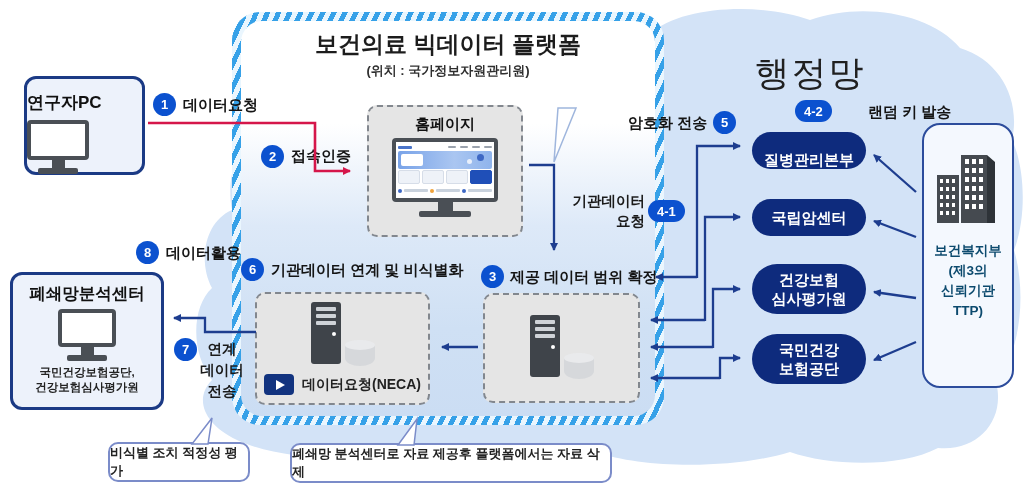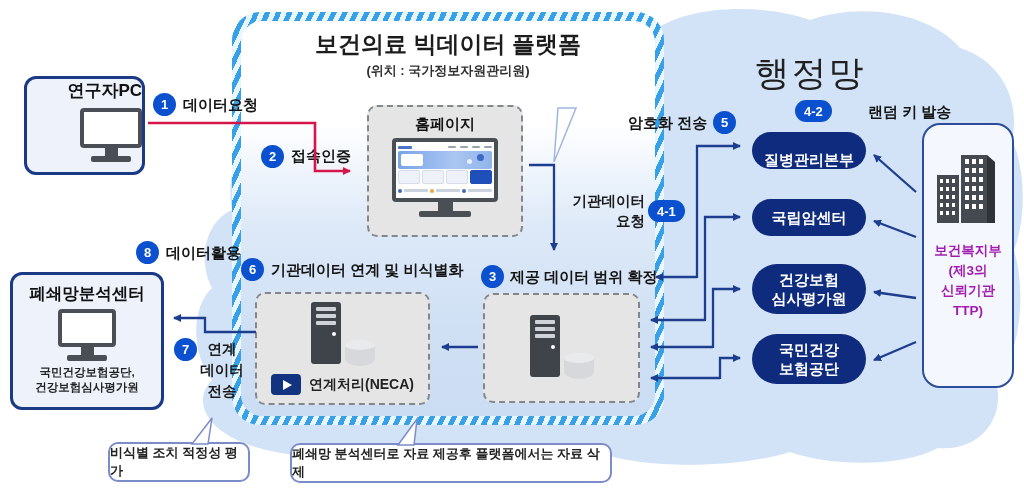--- a/index.html
+++ b/index.html
@@ -16,21 +16,21 @@
     background:repeating-linear-gradient(115deg,#36a1e8 0 5px,#eaf6fe 5px 10px);}
   .platform-inner{position:absolute;inset:9px;border-radius:21px;
     background:linear-gradient(180deg,#ffffff 0%,#ffffff 26%,#dde9f8 52%,#cfe0f4 78%,#cbddf3 100%);}
   .p-title{left:262px;top:29px;width:372px;text-align:center;font-size:23px;font-weight:bold;color:#1c1c1c;z-index:2;}
   .p-sub{left:262px;top:62px;width:372px;text-align:center;font-size:13px;font-weight:600;color:#2e2e2e;z-index:2;}
 
   .admin-title{left:735px;top:50px;width:150px;text-align:center;font-size:35px;font-weight:normal;color:#202020;z-index:2;letter-spacing:2px;}
 
   
   .navy-box{border:3px solid #1b3a85;border-radius:12px;background:#edf2fb;z-index:3;}
-  .researcher{left:24px;top:76px;width:121px;height:99px;display:flex;flex-direction:column;align-items:flex-end;}
+  .researcher{left:24px;top:76px;width:121px;height:99px;display:flex;flex-direction:column;align-items:flex-start;padding-top:12px;}
   .researcher .lbl{font-size:17px;font-weight:bold;color:#111;}
   .closedbox{left:10px;top:272px;width:154px;height:138px;display:flex;flex-direction:column;align-items:center;padding-top:8px;}
   .closedbox .ttl{font-size:16.5px;font-weight:bold;color:#111;}
   .closedbox .sub{font-size:11.5px;font-weight:600;color:#222;line-height:15px;text-align:center;margin-top:4px;}
 
   
   .dash-box{border:2px dashed #82878e;border-radius:10px;background:#e5e5e5;z-index:3;}
   .homepage{left:367px;top:105px;width:156px;height:132px;display:flex;flex-direction:column;align-items:center;padding-top:8px;}
   .homepage .lbl{font-size:15px;font-weight:bold;color:#111;}
   .necabox{left:255px;top:292px;width:175px;height:113px;display:flex;flex-direction:column;align-items:center;padding-top:8px;}
@@ -71,21 +71,21 @@
   
   .pill{position:absolute;left:752px;width:114px;background:#0e2b7d;color:#fff;z-index:4;
     display:flex;flex-direction:column;align-items:center;justify-content:center;
     font-size:15px;font-weight:bold;line-height:19px;text-align:center;}
   .pill.one{height:37px;border-radius:19px;}
   .pill.two{height:50px;border-radius:25px;}
 
   
   .mohw{left:922px;top:123px;width:92px;height:265px;border:2.5px solid #2c4c9c;border-radius:18px;
     background:#f4f8fe;z-index:3;display:flex;flex-direction:column;align-items:center;padding-top:26px;}
-  .mohw .txt{font-size:13.5px;font-weight:600;color:#a21caf;line-height:20px;text-align:center;margin-top:16px;}
+  .mohw .txt{font-size:13.5px;font-weight:600;color:#0c4a6e;line-height:20px;text-align:center;margin-top:16px;}
 
   
   .committee{left:530px;top:64px;width:130px;height:46px;border:2px solid #9fb6dd;border-radius:10px;
     background:#fff;z-index:5;display:flex;flex-direction:column;align-items:center;justify-content:center;
     font-size:12.5px;font-weight:600;color:#222;line-height:17px;}
 
   
   .callout{position:absolute;border:2px solid #7b8cc9;border-radius:10px;background:#fff;z-index:6;
     display:flex;align-items:center;justify-content:center;font-size:13px;font-weight:600;color:#222;}
   .callout1{left:108px;top:442px;width:142px;height:40px;}
@@ -217,21 +217,21 @@
       </div>
       <div class="db">
         <div class="db-body"></div>
           <div class="db-top"></div>
       </div>
     </div>
     <div class="neca-row">
       <div class="play">
           <div class="play-tri"></div>
         </div>
-      <div class="neca-lbl">연계처리(NECA)</div>
+      <div class="neca-lbl">데이터요청(NECA)</div>
     </div>
   </div>
 
   <div class="abs dash-box srvbox">
     <div class="server">
       <div class="tower">
         <div class="slot"></div>
           <div class="slot"></div>
           <div class="slot"></div>
           <div class="tdot"></div>

